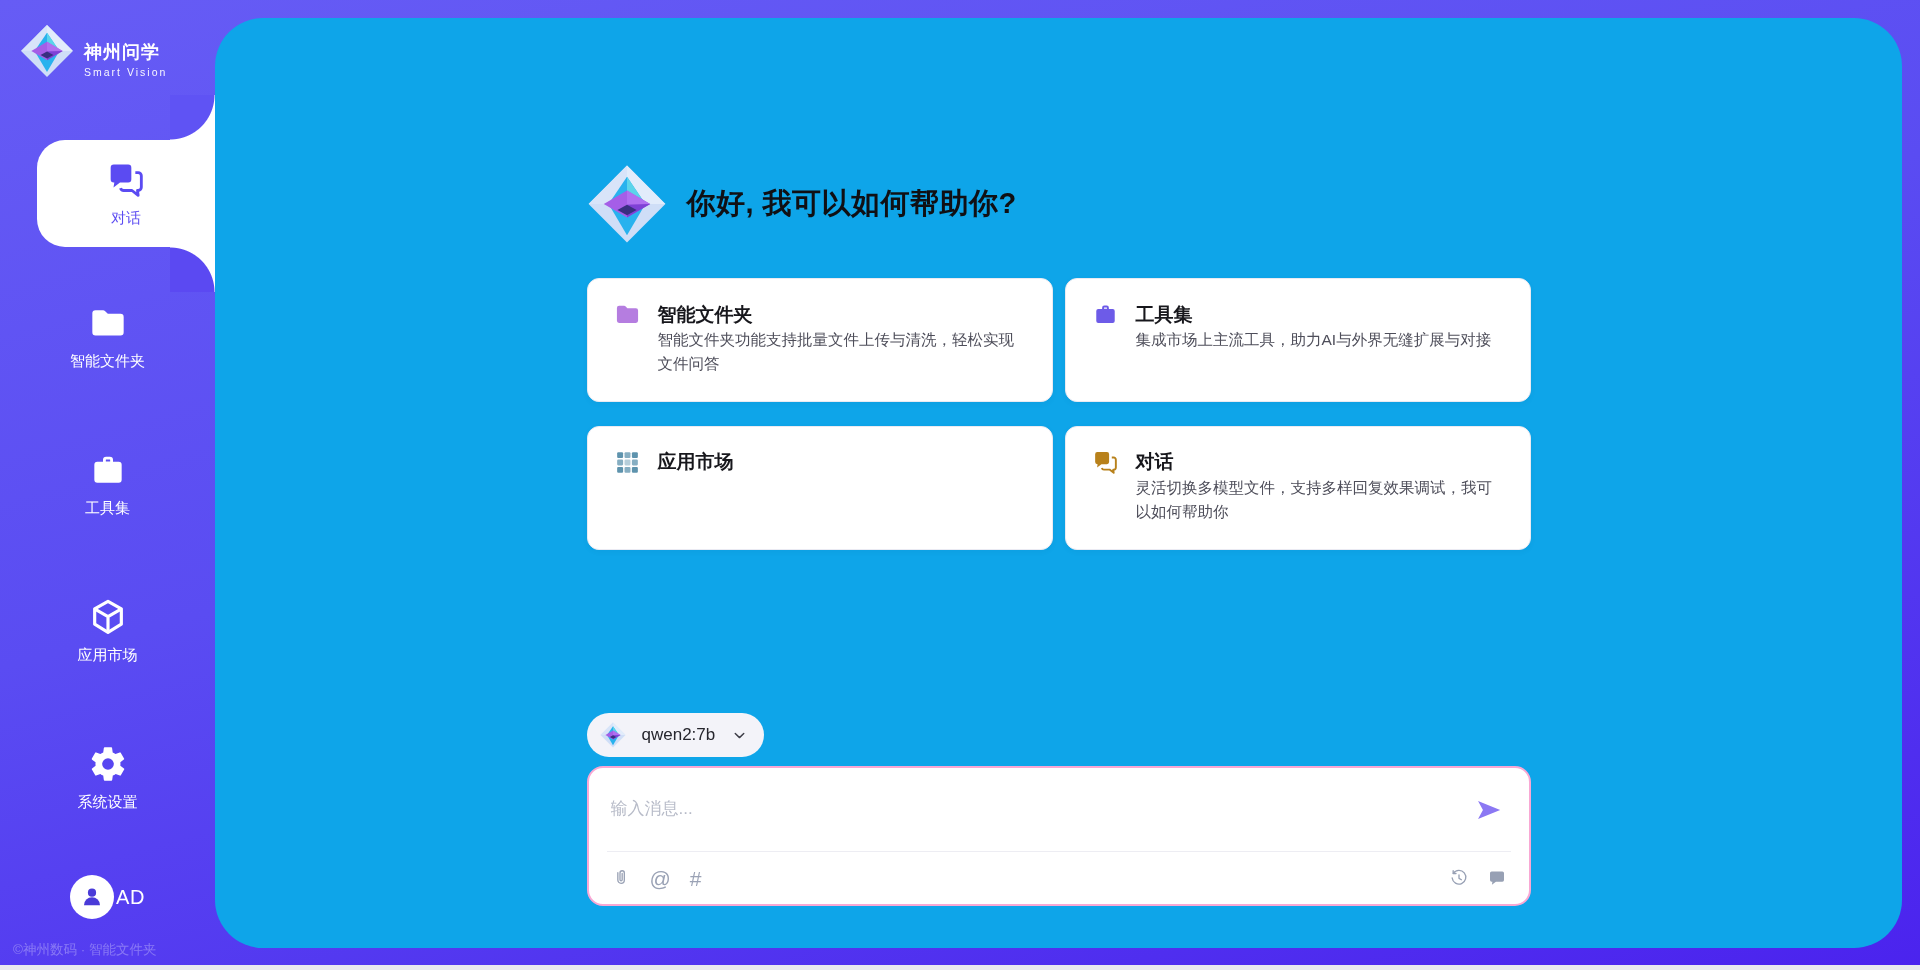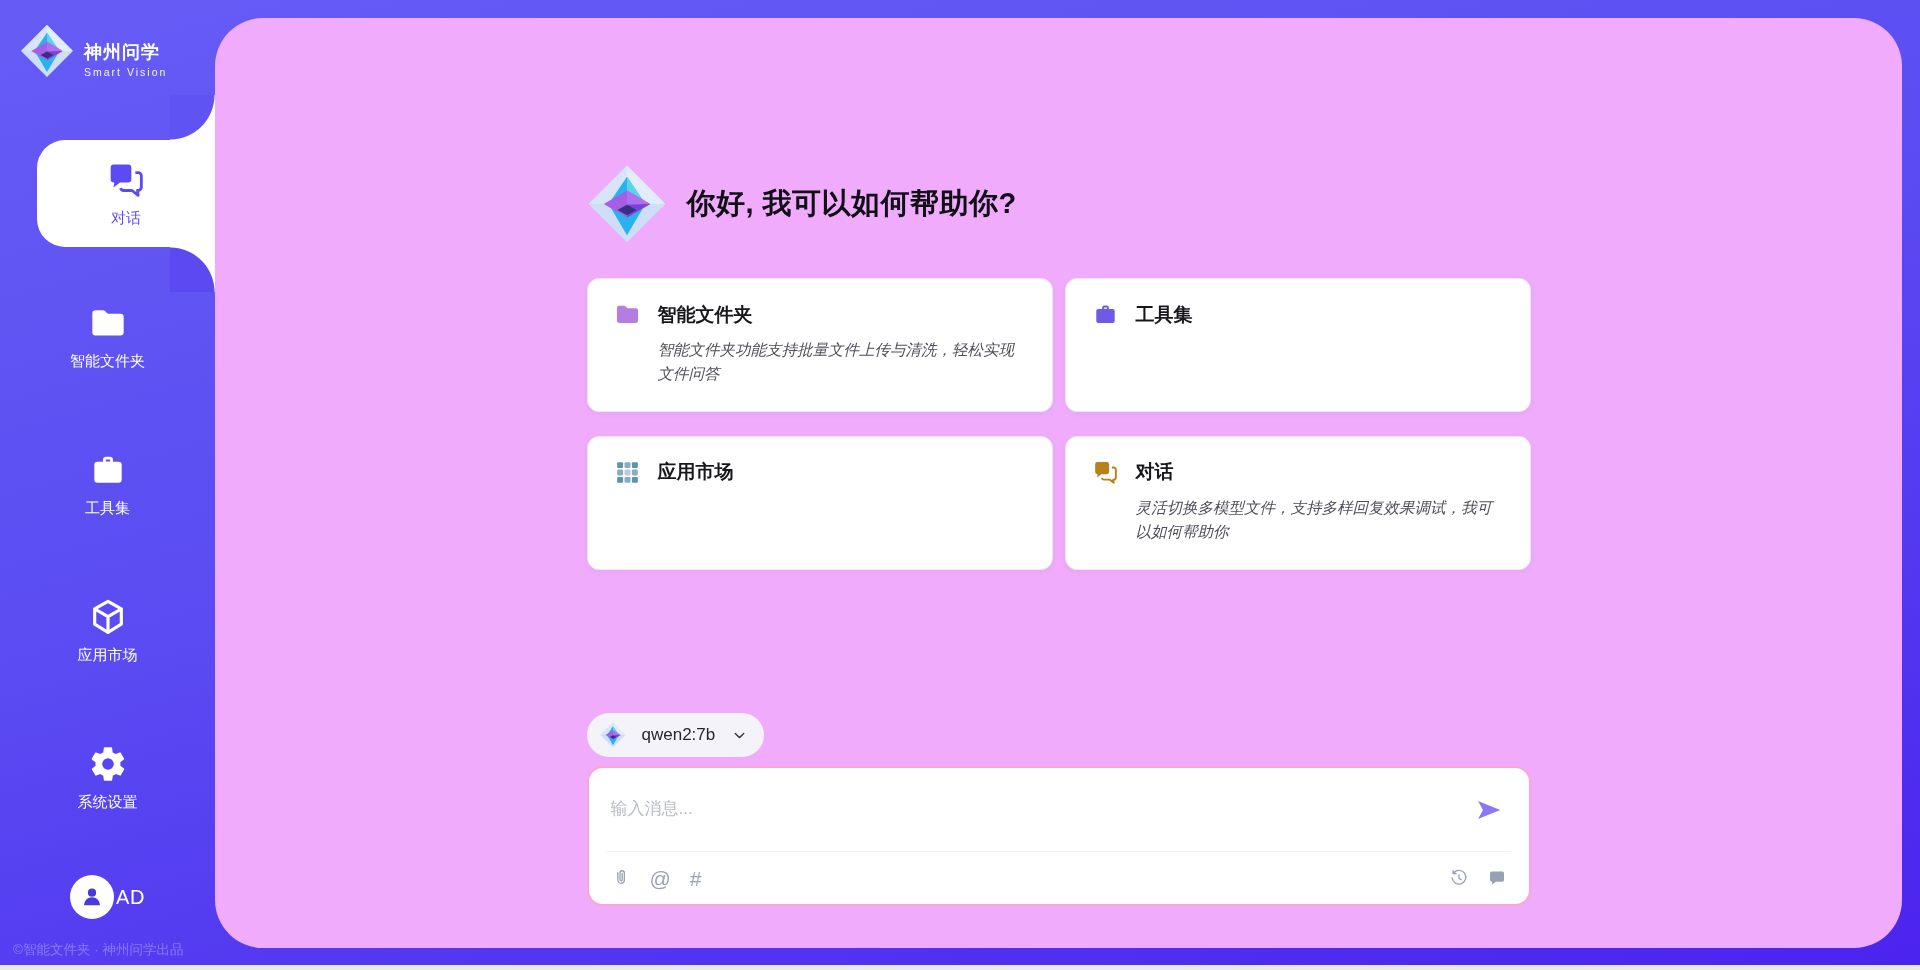--- a/index.html
+++ b/index.html
@@ -37,34 +37,34 @@
 
   .user-row { display:flex; align-items:center; justify-content:center; gap:2px; margin-top:47px; cursor:pointer; }
   .avatar { width:44px; height:44px; border-radius:50%; background:#fff; color:#4a3bd8;
             display:flex; align-items:center; justify-content:center; }
   .avatar svg { width:26px; height:26px; }
   .user-name { color:#fff; font-size:20px; letter-spacing:.5px; }
   .sidebar-footer { position:absolute; left:13px; bottom:11px; font-size:13.5px; color:rgba(255,255,255,.30); }
 
   
   .main-panel { position:absolute; left:215px; top:18px; right:18px; bottom:22px;
-                background:#f0abfc; border-radius:48px; display:flex; flex-direction:column; align-items:center; }
+                background:#0ea5e9; border-radius:48px; display:flex; flex-direction:column; align-items:center; }
 
   .hero { width:944px; margin-top:146px; display:flex; align-items:center; gap:20px; }
   .hero .logo { width:80px; height:80px; }
   .greeting { font-size:29px; font-weight:800; color:#101014; letter-spacing:.5px; }
 
   .cards { width:944px; margin-top:34px; display:grid; grid-template-columns:1fr 1fr;
            column-gap:12px; row-gap:24px; }
   .card { background:#fff; border:1px solid #eaeaf2; border-radius:12px; padding:22px 26px 24px;
           box-shadow:0 2px 6px rgba(30,30,60,.04); cursor:pointer; }
   .card-head { display:flex; align-items:center; gap:17px; }
   .card-head .card-ic { width:27px; height:27px; }
   .card-title { font-size:19px; font-weight:700; color:#17171c; }
-  .card-desc { margin-top:10px; padding-left:44px; font-size:15.5px; color:#4e4e5a; line-height:1.58;font-style:italic; }
+  .card-desc { padding-left:44px; font-size:15.5px; color:#4e4e5a; line-height:1.58; }
   .ic-folder-card { color:#b57de0; }
   .ic-case-card { color:#6d5be8; }
   .ic-grid-card { color:#5e93ad; }
   .ic-chat-card { color:#b8811b; }
 
   
   .composer { width:944px; margin-top:auto; margin-bottom:42px; }
   .model-pill { display:inline-flex; align-items:center; gap:16px; height:44px; padding:0 16px 0 13px;
                 background:#f3f3f9; border-radius:22px; cursor:pointer; }
   .model-pill .diamond { width:26px; height:26px; }
@@ -203,21 +203,21 @@
 
   <div class="user-row">
     <span class="avatar">
       <svg class="ic">
           <use href="#i-person"></use>
         </svg>
     </span>
     <span class="user-name">AD</span>
   </div>
 
-  <div class="sidebar-footer">©智能文件夹 · 神州问学出品</div>
+  <div class="sidebar-footer">©神州数码 · 智能文件夹</div>
 </aside>
 
 <main class="main-panel">
 
   <div class="hero">
     <svg class="logo ic">
         <use href="#i-diamond"></use>
       </svg>
     <h1 class="greeting">你好, 我可以如何帮助你?</h1>
   </div>
@@ -232,20 +232,21 @@
       </div>
       <p class="card-desc">智能文件夹功能支持批量文件上传与清洗，轻松实现文件问答</p>
     </div>
     <div class="card">
       <div class="card-head">
         <svg class="card-ic ic ic-case-card">
             <use href="#i-case"></use>
           </svg>
         <span class="card-title">工具集</span>
       </div>
+      <p class="card-desc">集成市场上主流工具，助力AI与外界无缝扩展与对接</p>
     </div>
     <div class="card">
       <div class="card-head">
         <svg class="card-ic ic ic-grid-card">
             <use href="#i-grid"></use>
           </svg>
         <span class="card-title">应用市场</span>
       </div>
     </div>
     <div class="card">

